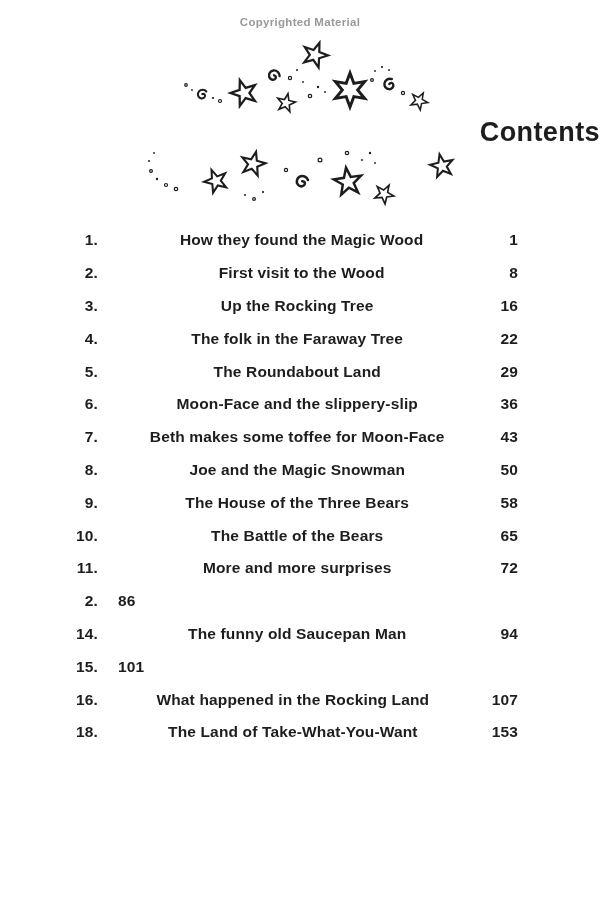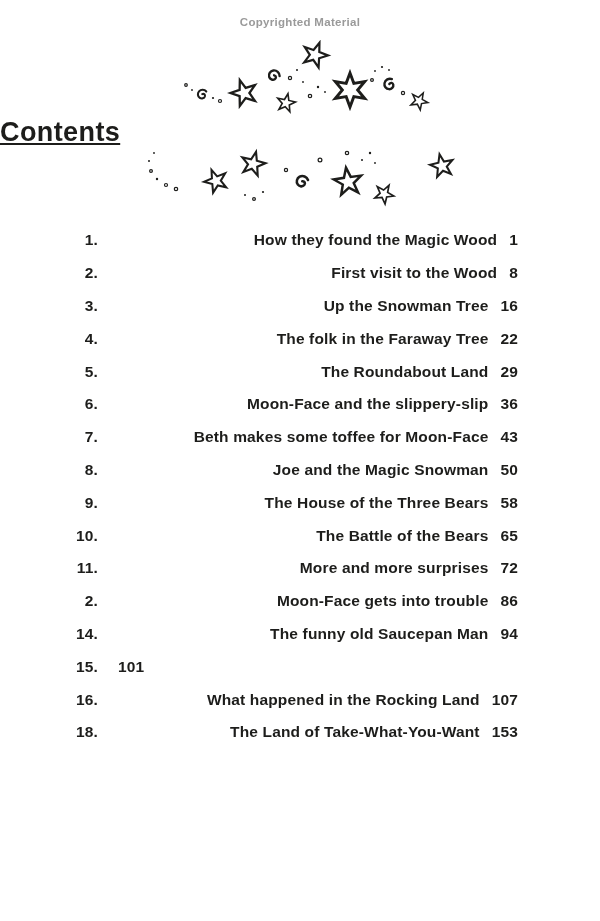--- a/index.html
+++ b/index.html
@@ -33,26 +33,25 @@
   .deco{
     position:absolute;
     display:block;
   }
   .deco-top{left:182px;top:40px;}
   .deco-bottom{left:140px;top:148px;}
   .page-title{
     position:absolute;
     top:117px;
     width:100%;
-    text-align:left;
+    text-align:right;
     font-size:27px;
     font-weight:bold;
     letter-spacing:.4px;
     color:var(--ink);
-    text-decoration:underline;
   }
   .toc{
     position:absolute;
     left:64px;
     right:82px;
     top:224px;
   }
   .toc-row{
     display:flex;
     align-items:center;
@@ -64,21 +63,21 @@
     white-space:nowrap;
   }
   .toc-row .num{
     width:34px;
     text-align:right;
     margin-right:8px;
     flex:0 0 auto;
   }
   .toc-row .title{
     flex:1 1 auto;
-    text-align:right;
+    text-align:center;
     overflow:hidden;
   }
   .toc-row .pageno{
     flex:0 0 auto;
     text-align:right;
     margin-left:12px;
   }
   svg .ink-stroke{stroke:var(--ink);fill:#fff;}
   svg .ink-line{stroke:var(--ink);fill:none;}
   svg .ink-dot{fill:var(--ink);}
@@ -170,21 +169,21 @@
     </div>
 
     <div class="toc-row">
       <span class="num">2.</span>
       <span class="title">First visit to the Wood</span>
       <span class="pageno">8</span>
     </div>
 
     <div class="toc-row">
       <span class="num">3.</span>
-      <span class="title">Up the Snowman Tree</span>
+      <span class="title">Up the Rocking Tree</span>
       <span class="pageno">16</span>
     </div>
 
     <div class="toc-row">
       <span class="num">4.</span>
       <span class="title">The folk in the Faraway Tree</span>
       <span class="pageno">22</span>
     </div>
 
     <div class="toc-row">
@@ -225,21 +224,20 @@
 
     <div class="toc-row">
       <span class="num">11.</span>
       <span class="title">More and more surprises</span>
       <span class="pageno">72</span>
     </div>
 
 
     <div class="toc-row">
       <span class="num">2.</span>
-      <span class="title">Moon-Face gets into trouble</span>
       <span class="pageno">86</span>
     </div>
 
     <div class="toc-row">
       <span class="num">14.</span>
       <span class="title">The funny old Saucepan Man</span>
       <span class="pageno">94</span>
     </div>
 
     <div class="toc-row">

